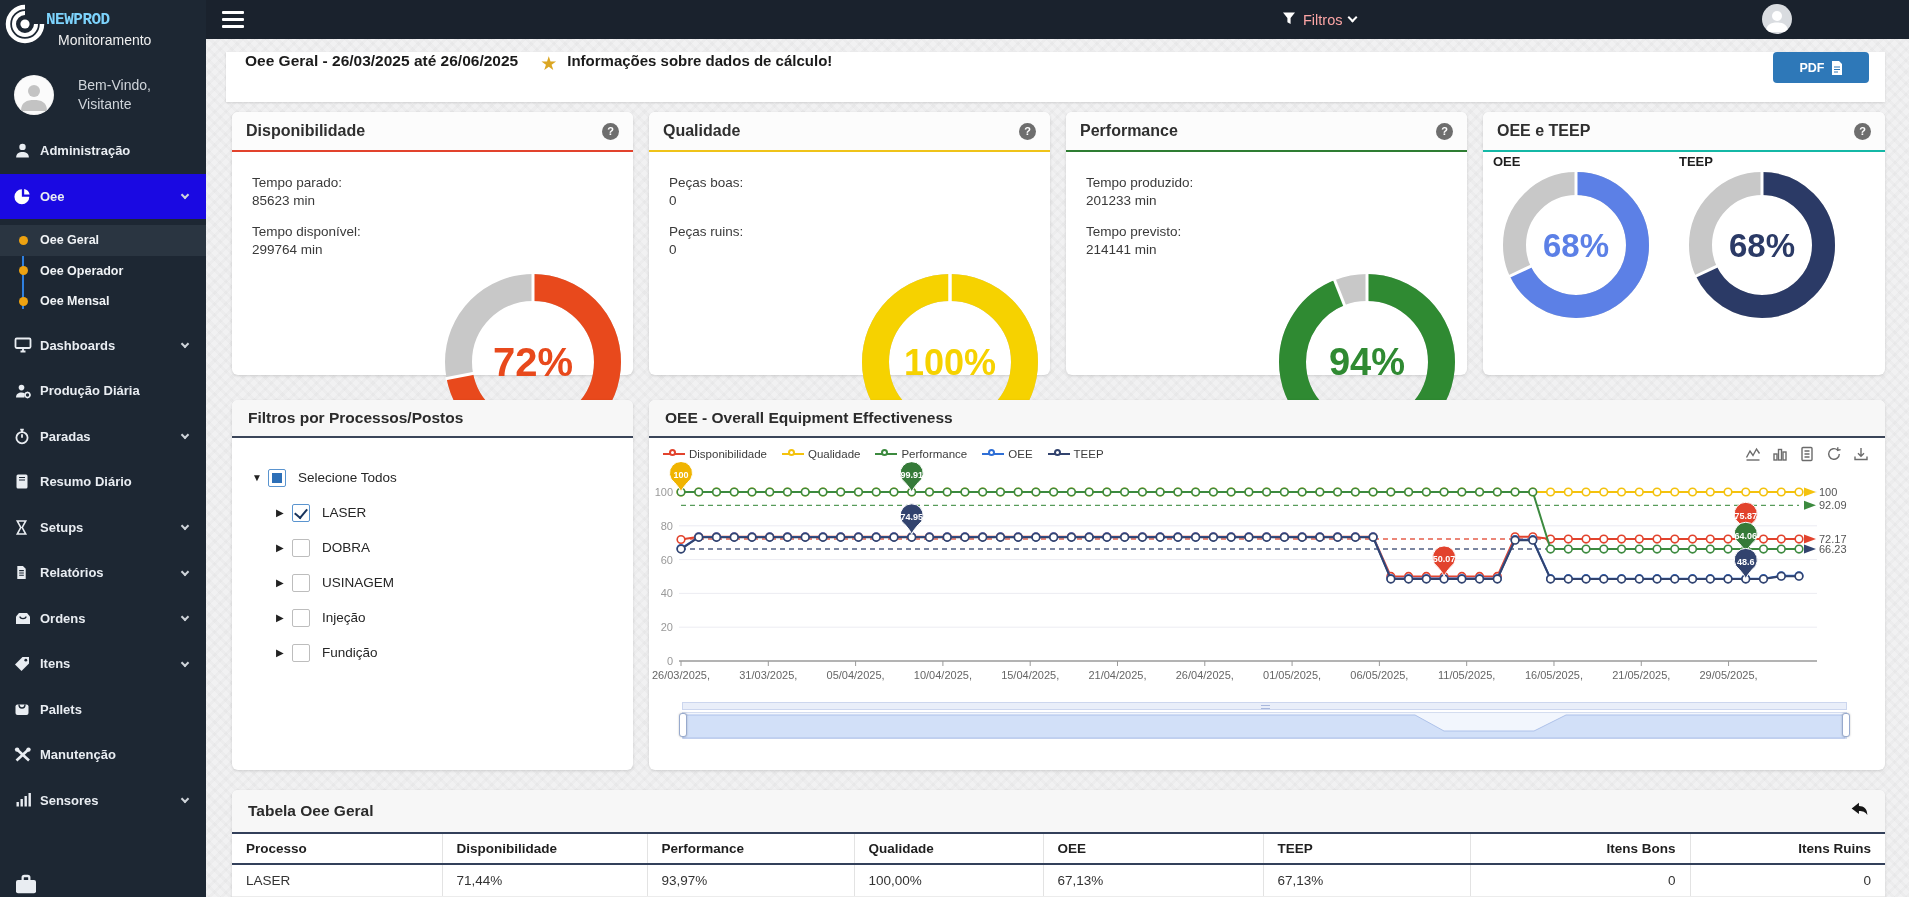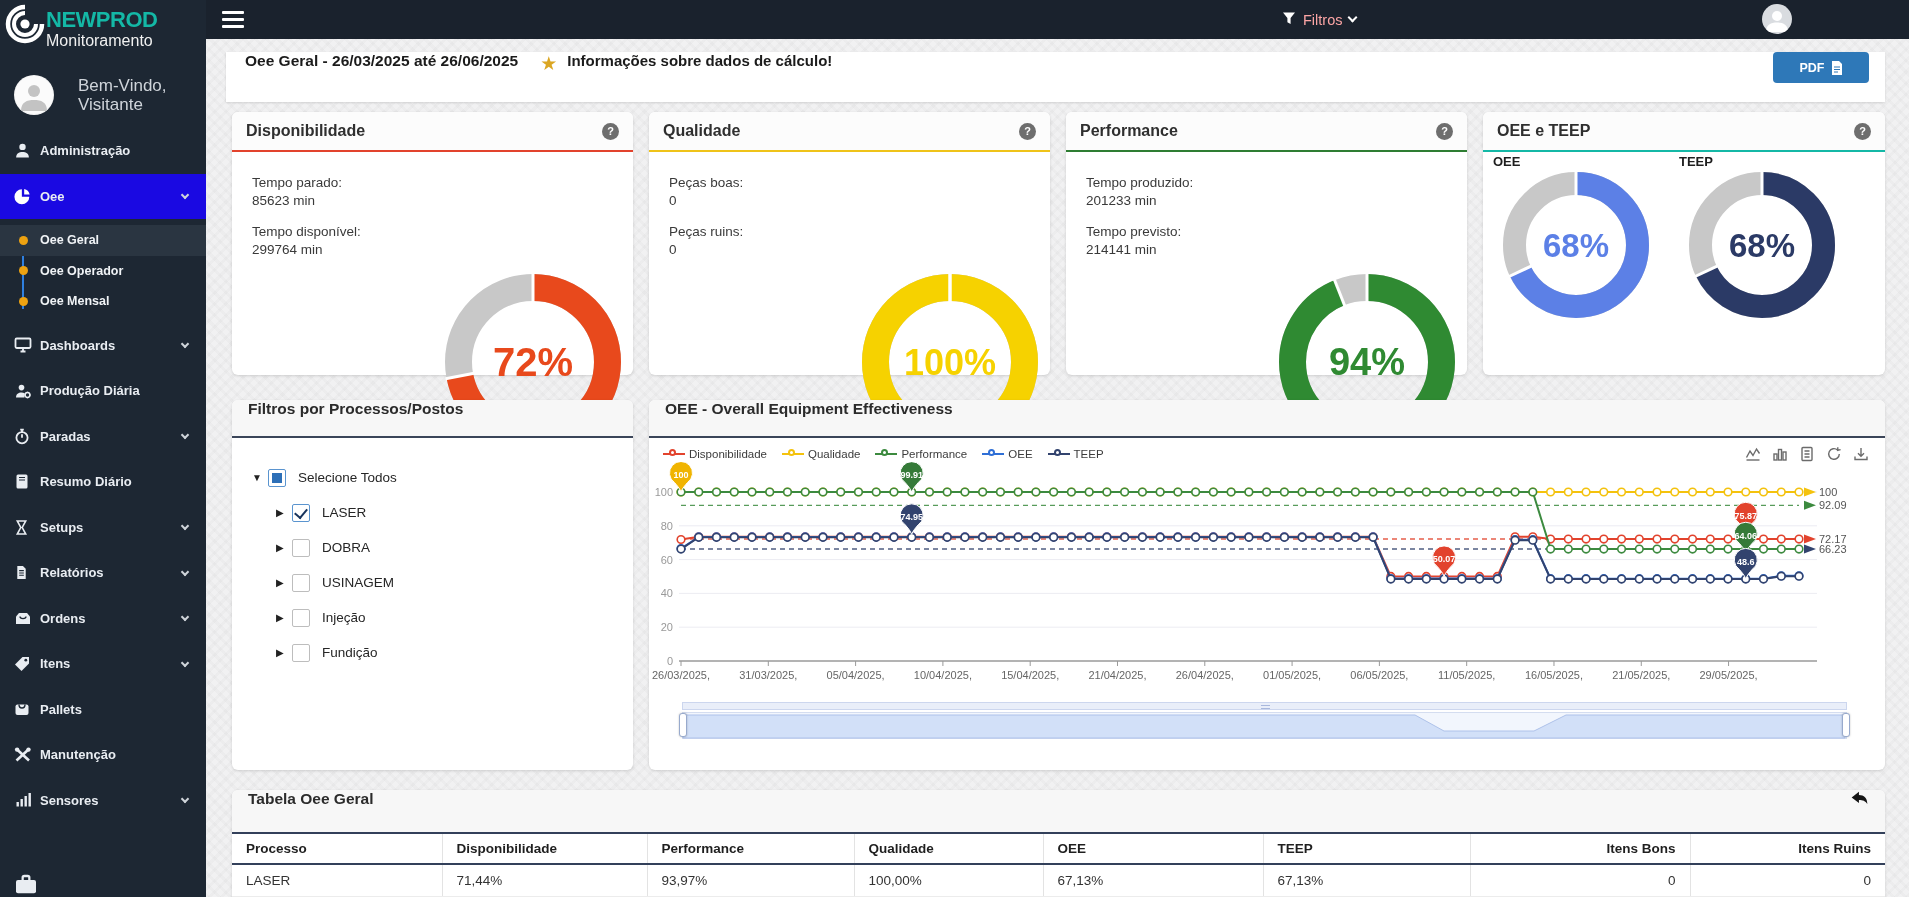--- a/index.html
+++ b/index.html
@@ -10,25 +10,25 @@
   .topbar { position:absolute; left:0; top:0; width:1909px; height:39px; background:#1a222d; z-index:5; }
   .hamburger { position:absolute; left:222px; top:11px; width:22px; height:17px; cursor:pointer; }
   .hamburger span { display:block; height:3px; background:#fff; margin-bottom:4px; border-radius:1px; }
   .filtros { position:absolute; left:1282px; top:0; height:39px; display:flex; align-items:center; gap:7px; color:#fca5a5; font-size:14.5px; cursor:pointer; }
   .chev-down { width:7px; height:7px; border-right:2px solid #fff; border-bottom:2px solid #fff; transform:rotate(45deg); margin-top:-4px; }
   .tb-avatar { position:absolute; left:1762px; top:4px; width:30px; height:30px; border-radius:50%; background:#d9dce0; overflow:hidden; }
 
   
   .sidebar { position:absolute; left:0; top:0; width:206px; height:897px; background:#1d2733; z-index:6; color:#e9edf2; }
   .brand { position:absolute; left:4px; top:3px; display:flex; align-items:flex-start; }
-  .brand-name { font-size:22px; font-weight:800; color:#14b8a6; letter-spacing:-0.5px; line-height:22px; margin-top:6px; }
-  .brand-sub { font-size:16px; color:#f0f0f0; margin-top:1px; margin-left:0; }
+  .brand-name { font-size:16px; font-weight:800; color:#7dd3fc; letter-spacing:-0.5px; line-height:22px; margin-top:6px;font-family:Liberation Mono, monospace; }
+  .brand-sub { font-size:14px; color:#f0f0f0; margin-top:1px; margin-left:12px; }
   .user { position:absolute; left:14px; top:75px; display:flex; align-items:center; gap:24px; }
   .u-avatar { width:40px; height:40px; border-radius:50%; background:#f4f4f4; overflow:hidden; flex:none; }
-  .u-text { font-size:17px; color:#cfd4da; line-height:19px; }
+  .u-text { font-size:14px; color:#cfd4da; line-height:19px; }
   nav.menu { position:absolute; left:0; top:128px; width:206px; }
   .mi { position:relative; height:45.5px; display:flex; align-items:center; cursor:pointer; }
   .mi .ic { position:absolute; left:14px; width:20px; height:18px; display:flex; align-items:center; }
   .mi .lbl { position:absolute; left:40px; font-size:13px; font-weight:700; color:#e9edf2; }
   .mi .chev { position:absolute; right:18px; width:6px; height:6px; border-right:2px solid #cfd4da; border-bottom:2px solid #cfd4da; transform:rotate(45deg); margin-top:-2px; }
   .mi.active-blue { background:#1a09e2; }
   .submenu { position:relative; width:206px; padding:6px 0; }
   .vline { position:absolute; left:22px; top:14px; bottom:14px; width:2px; background:#2f80e0; }
   .smi { position:relative; height:30.5px; display:flex; align-items:center; cursor:pointer; }
   .smi.current { background:#2a3541; }
@@ -56,21 +56,21 @@
   .card-bd { display:flex; padding:14px 10px 0 20px;flex-direction:column; }
   .kv { font-size:13.5px; color:#3a3a3a; line-height:18px; width:158px; padding-top:8px; }
   .kv .grp { margin-bottom:13px; }
   .donut-wrap { margin-left:auto; }
   .gauges { display:flex; width:100%; }
   .gauge { position:relative; width:186px; }
   .glabel { position:absolute; left:10px; top:2px; font-size:13px; font-weight:700; color:#1e1e1e; }
   .gauge .donut-wrap { margin:18px auto 0; width:150px; }
 
   .panel { background:#fff; border-radius:6px; box-shadow:0 1px 3px rgba(0,0,0,.14); }
-  .panel-hd { height:38px; display:flex; justify-content:space-between; padding:0 16px; background:#f7f7f7; border-bottom:2px solid #3b4559; border-radius:6px 6px 0 0; }
+  .panel-hd { height:38px; display:flex; align-items:center; justify-content:space-between; padding:0 16px; background:#f7f7f7; border-bottom:2px solid #3b4559; border-radius:6px 6px 0 0; }
   .panel-hd .t { font-size:15.5px; font-weight:700; color:#2b2b2b; }
 
   
   .tree { padding:22px 10px 0 20px; }
   .trow { display:flex; align-items:center; height:35px; }
   .trow.child { padding-left:24px; }
   .tw { font-size:10px; color:#222; width:16px; flex:none; }
   .cbox { width:18px; height:18px; border:1px solid #bdbdbd; border-radius:2px; background:#fff; position:relative; flex:none; }
   .cbox.partial { border-color:#5a94cf; }
   .cbox.partial::after { content:""; position:absolute; left:3px; top:3px; right:3px; bottom:3px; background:#2d6fb7; }

